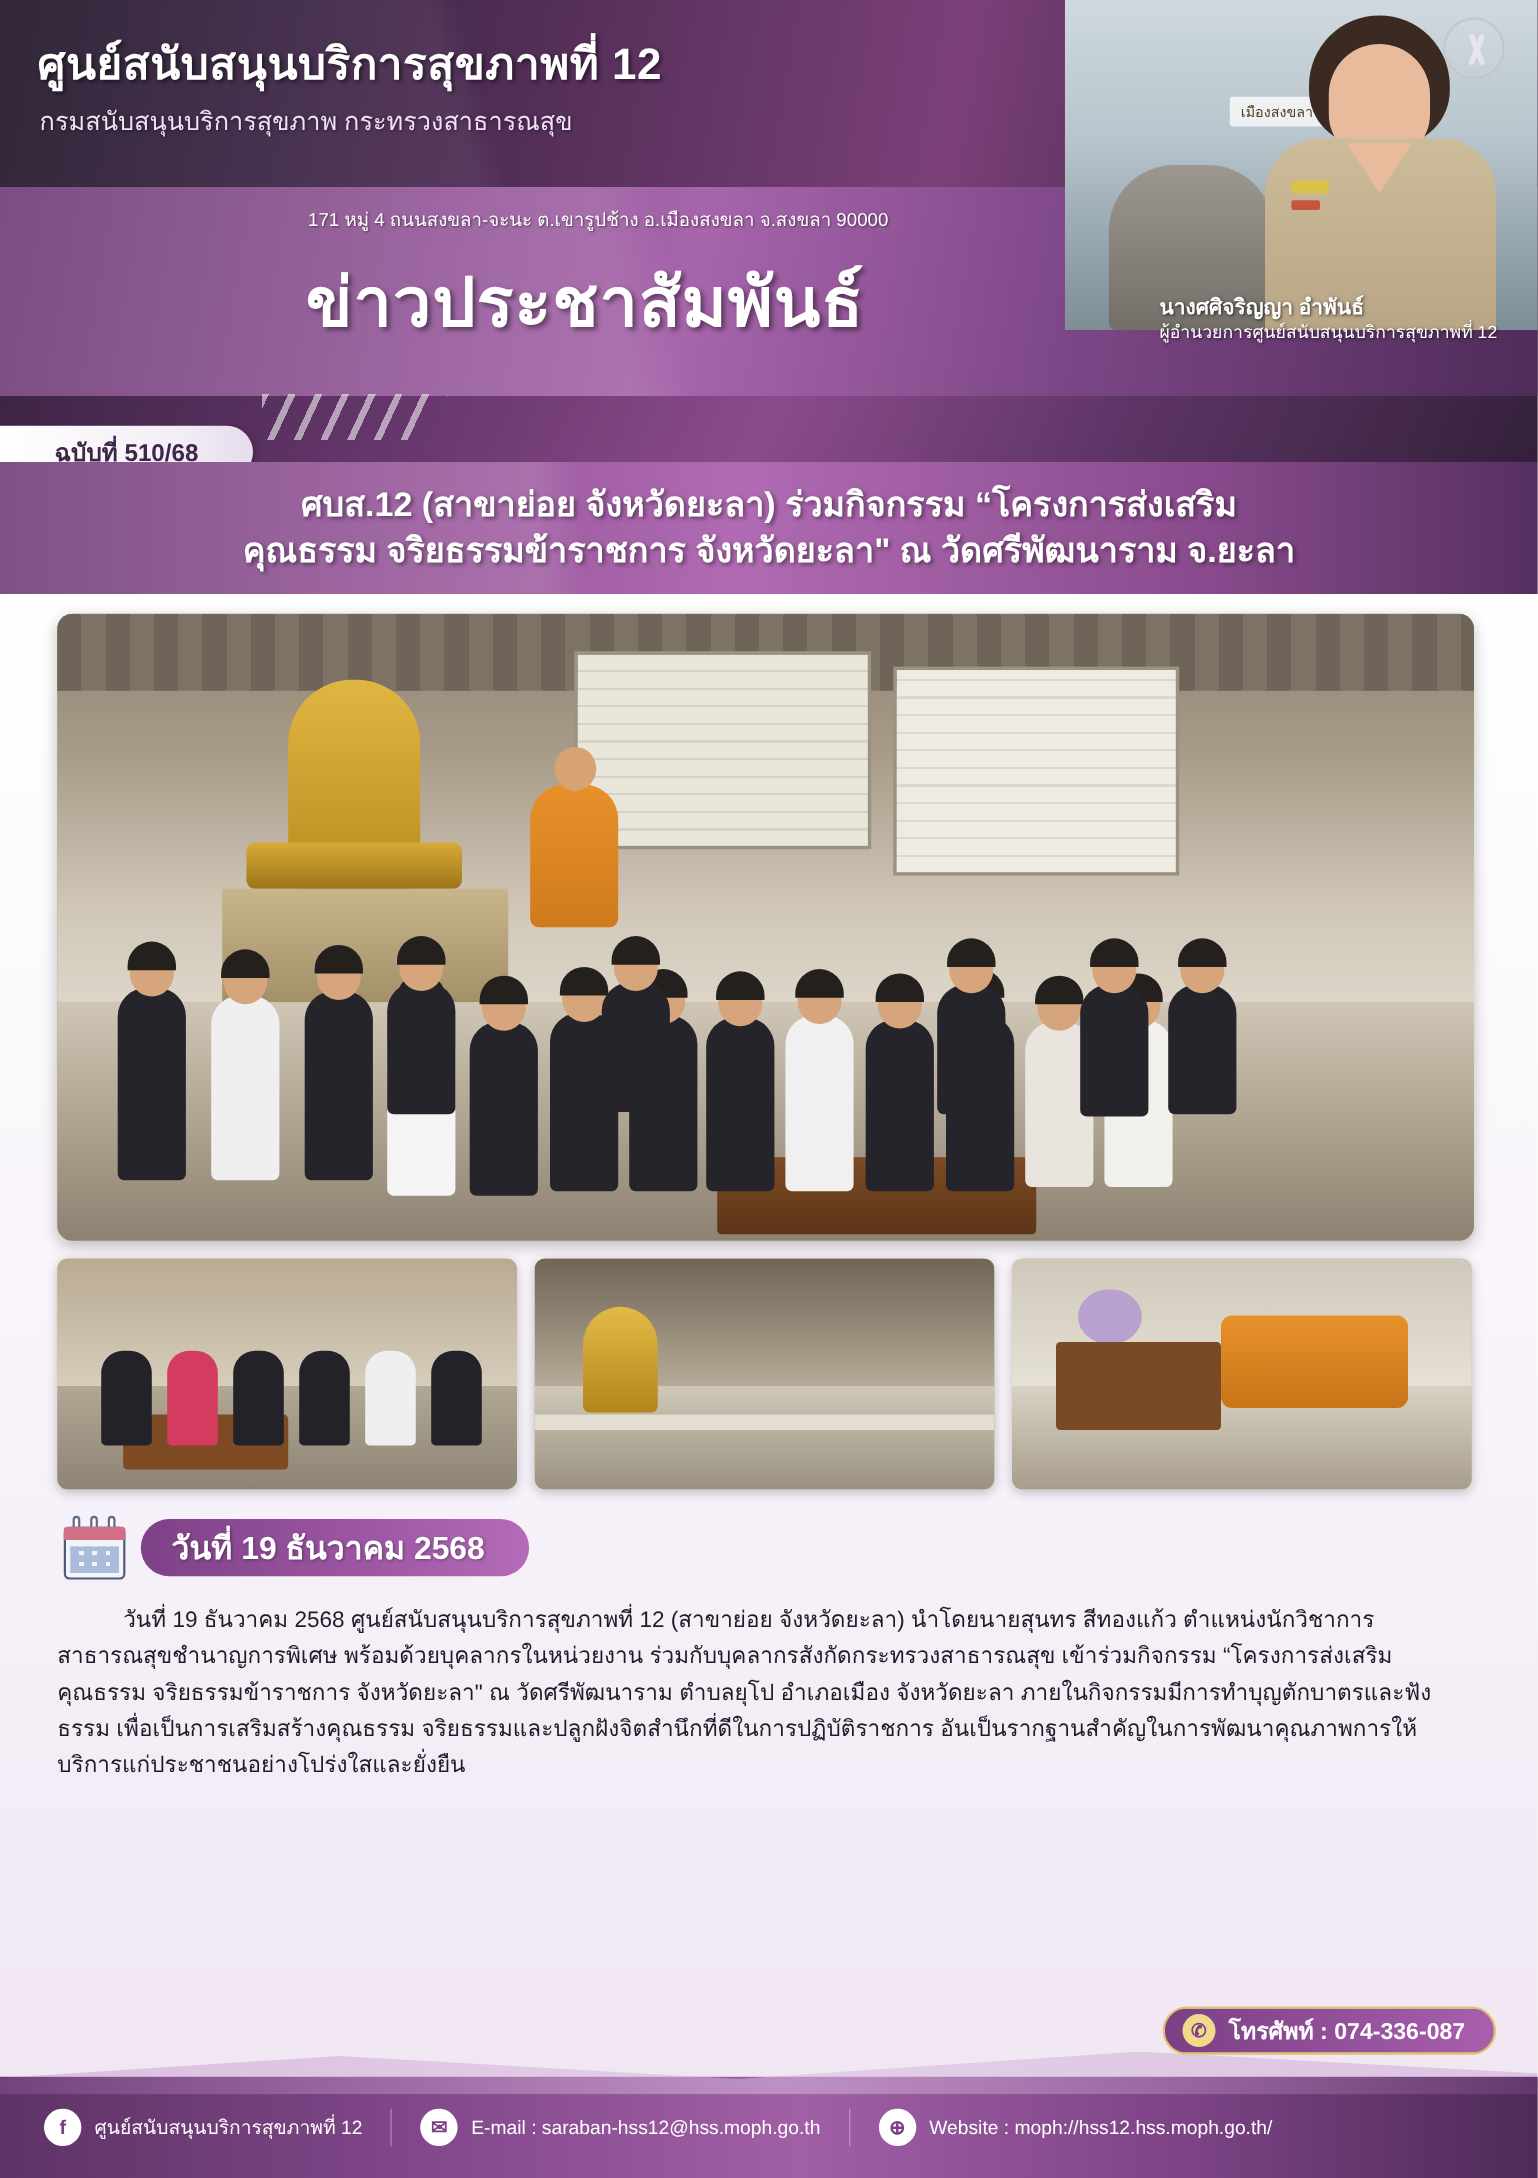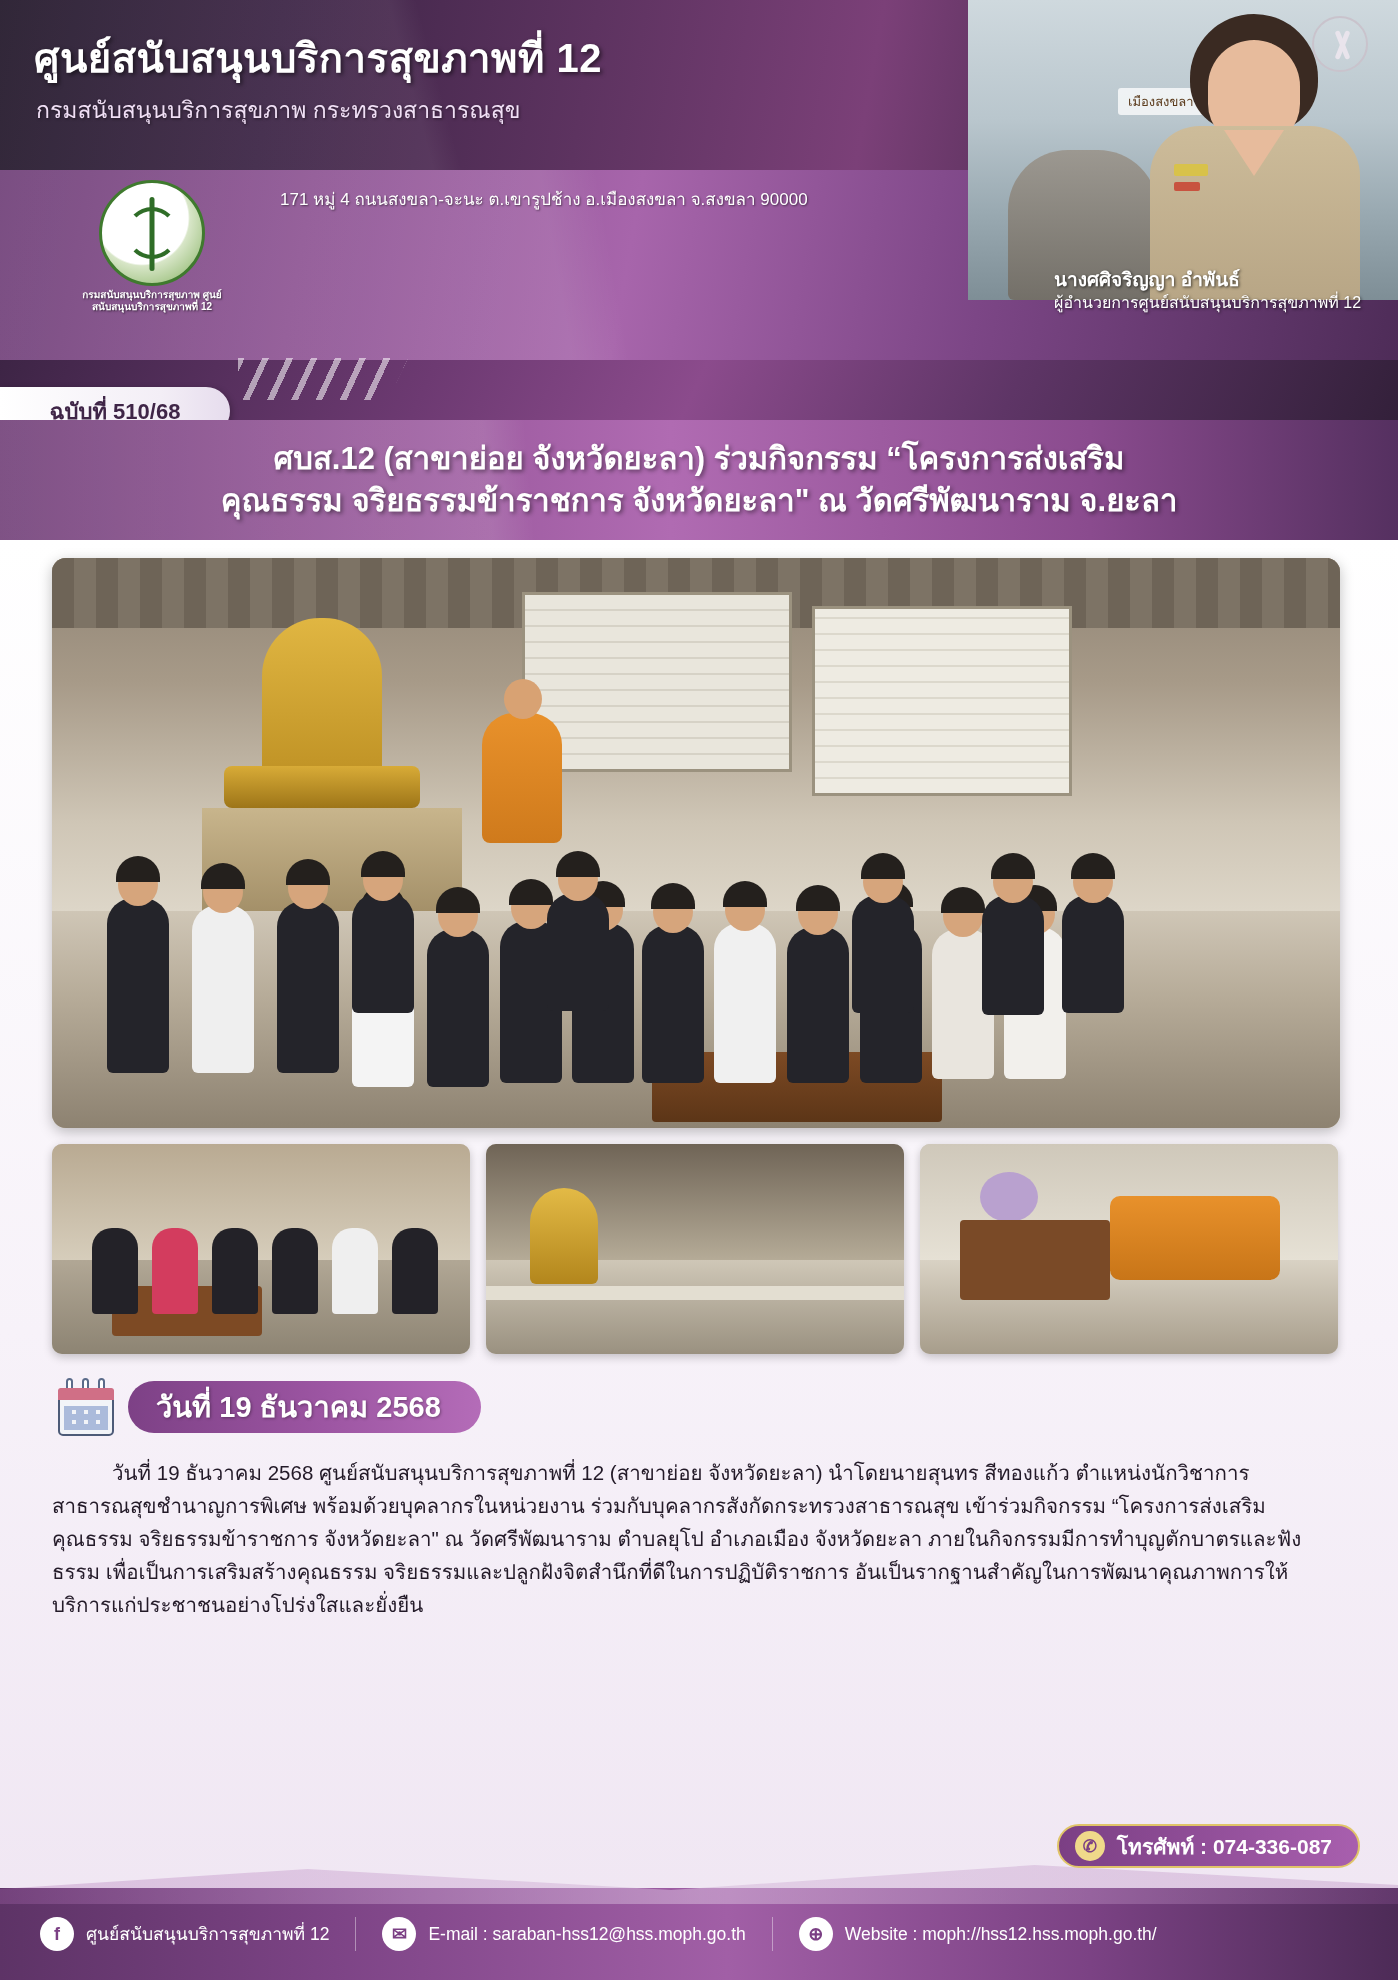--- a/index.html
+++ b/index.html
@@ -524,27 +524,23 @@
 <div class="page">
 
   <div class="header">
     <div class="header-top"></div>
 
     <div class="org-title">ศูนย์สนับสนุนบริการสุขภาพที่ 12</div>
     <div class="org-sub">กรมสนับสนุนบริการสุขภาพ  กระทรวงสาธารณสุข</div>
 
     <div class="header-band"></div>
 
-    <div class="logo-seal">
-      <div class="seal-circle"></div>
-      <div class="seal-text">กรมสนับสนุนบริการสุขภาพ
-ศูนย์สนับสนุนบริการสุขภาพที่ 12</div>
-    </div>
 
     <div class="address">171 หมู่ 4 ถนนสงขลา-จะนะ ต.เขารูปช้าง อ.เมืองสงขลา จ.สงขลา 90000</div>
+    <div class="news-title">ข่าวประชาสัมพันธ์</div>
 
     <div class="portrait">
       <div class="sky"></div>
       <div class="statue"></div>
       <div class="arch"></div>
       <div class="sign">เมืองสงขลา</div>
       <div class="person">
         <div class="hair"></div>
         <div class="face"></div>
         <div class="body"></div>

